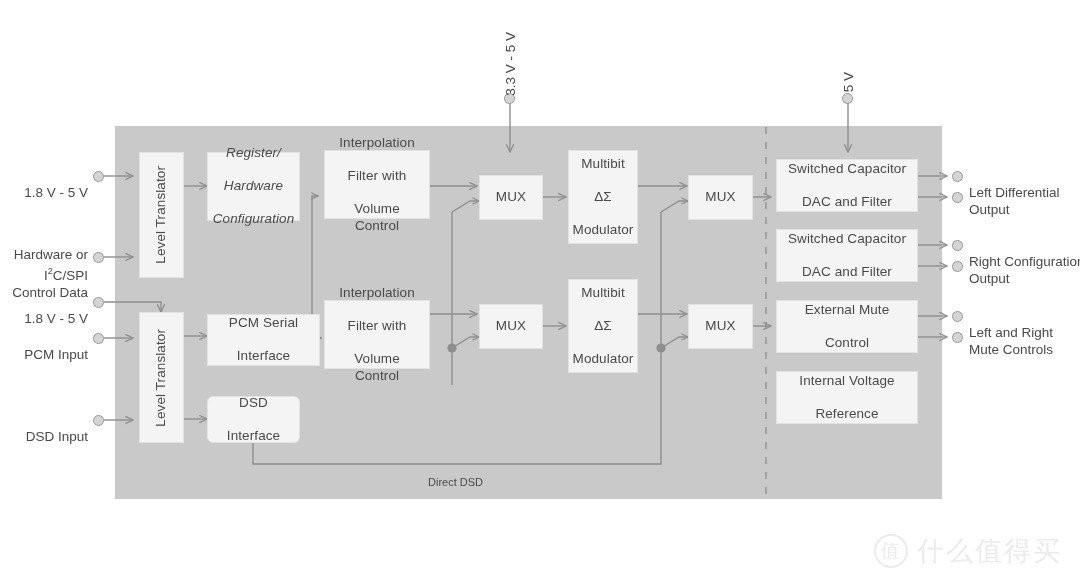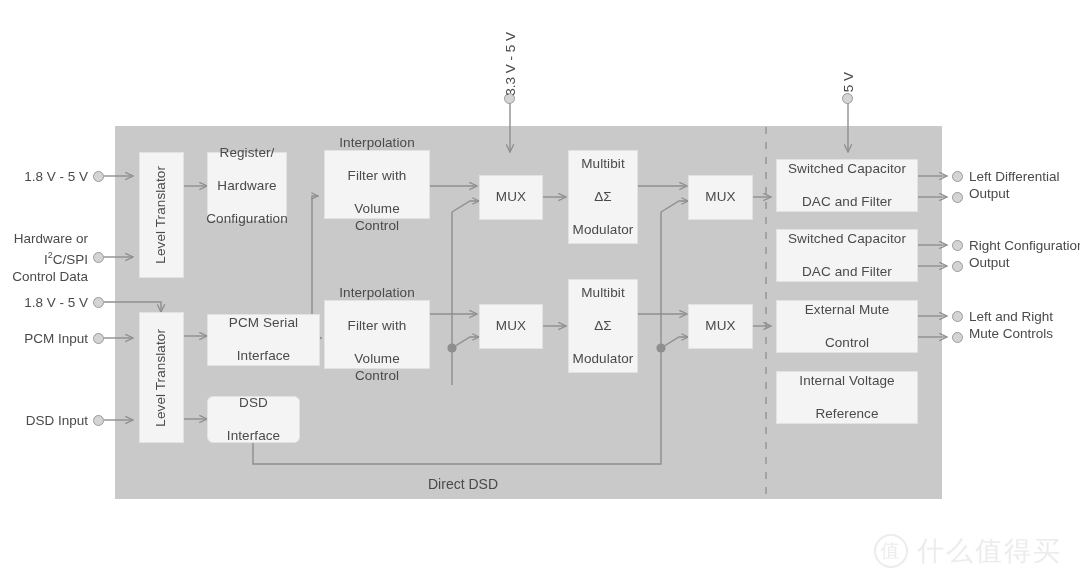--- a/index.html
+++ b/index.html
@@ -25,36 +25,37 @@
   .blk span{display:block;padding:0 3px;}
 
   .vert{
     writing-mode:vertical-rl;transform:rotate(180deg);
     white-space:nowrap;
   }
 
   .iolabel{
     position:absolute;color:#4a4a4a;font-size:13.5px;line-height:17px;
     white-space:nowrap;
+    margin-top:16px;
   }
   .iolabel.r{text-align:right;}
   .iolabel.l{text-align:left;}
 
   .vlabel{
     position:absolute;color:#4a4a4a;font-size:13.5px;white-space:nowrap;
     writing-mode:vertical-rl;transform:rotate(180deg);
   }
 
   .pin{
     position:absolute;width:11px;height:11px;border-radius:50%;
     background:#d4d4d4;border:1.3px solid #9a9a9a;box-sizing:border-box;
   }
 
   .caption{
-    position:absolute;color:#4a4a4a;font-size:14px;white-space:nowrap;
+    position:absolute;color:#4a4a4a;font-size:11px;white-space:nowrap;
   }
 
   .watermark{
     position:absolute;right:18px;bottom:18px;
     color:#ececec;font-size:27px;letter-spacing:2px;
     font-family:"DejaVu Sans",sans-serif;
     display:flex;align-items:center;gap:9px;
     user-select:none;
   }
   .wm-circle{
@@ -194,21 +195,21 @@
   </div>
 
   <div class="blk" style="left:139px;top:152px;width:45px;height:126px;">
     <span class="vert">Level Translator</span>
   </div>
 
   <div class="blk" style="left:139px;top:312px;width:45px;height:131px;">
     <span class="vert">Level Translator</span>
   </div>
 
-  <div class="blk" style="left:207px;top:152px;width:80px;height:69px;">
+  <div class="blk" style="left:207px;top:152px;width:93px;height:69px;font-style:italic;">
     <span>
       <span>Register/</span><br>
       <span>Hardware</span><br>
       <span>Configuration</span>
     </span>
   </div>
 
   <div class="blk" style="left:207px;top:314px;width:113px;height:52px;">
     <span>
       <span>PCM Serial</span><br>

